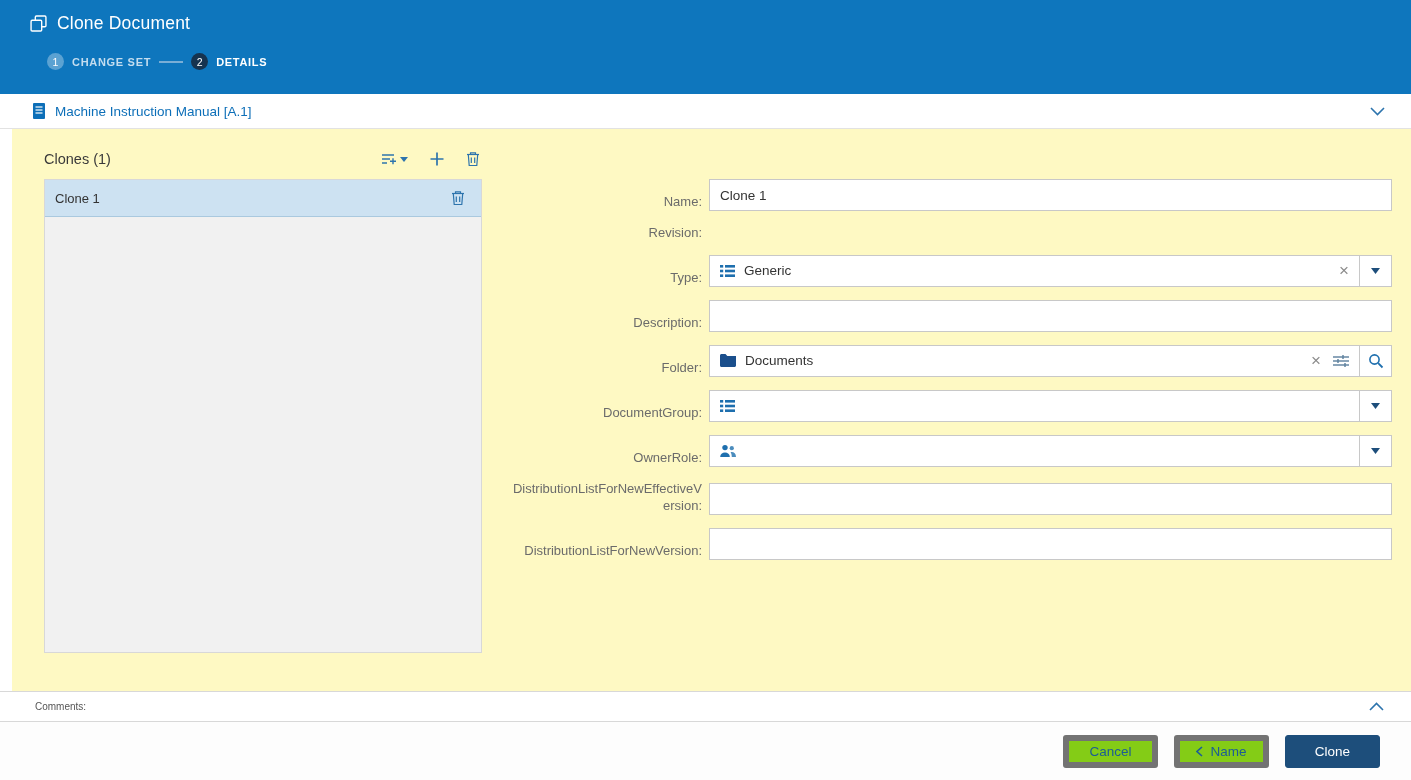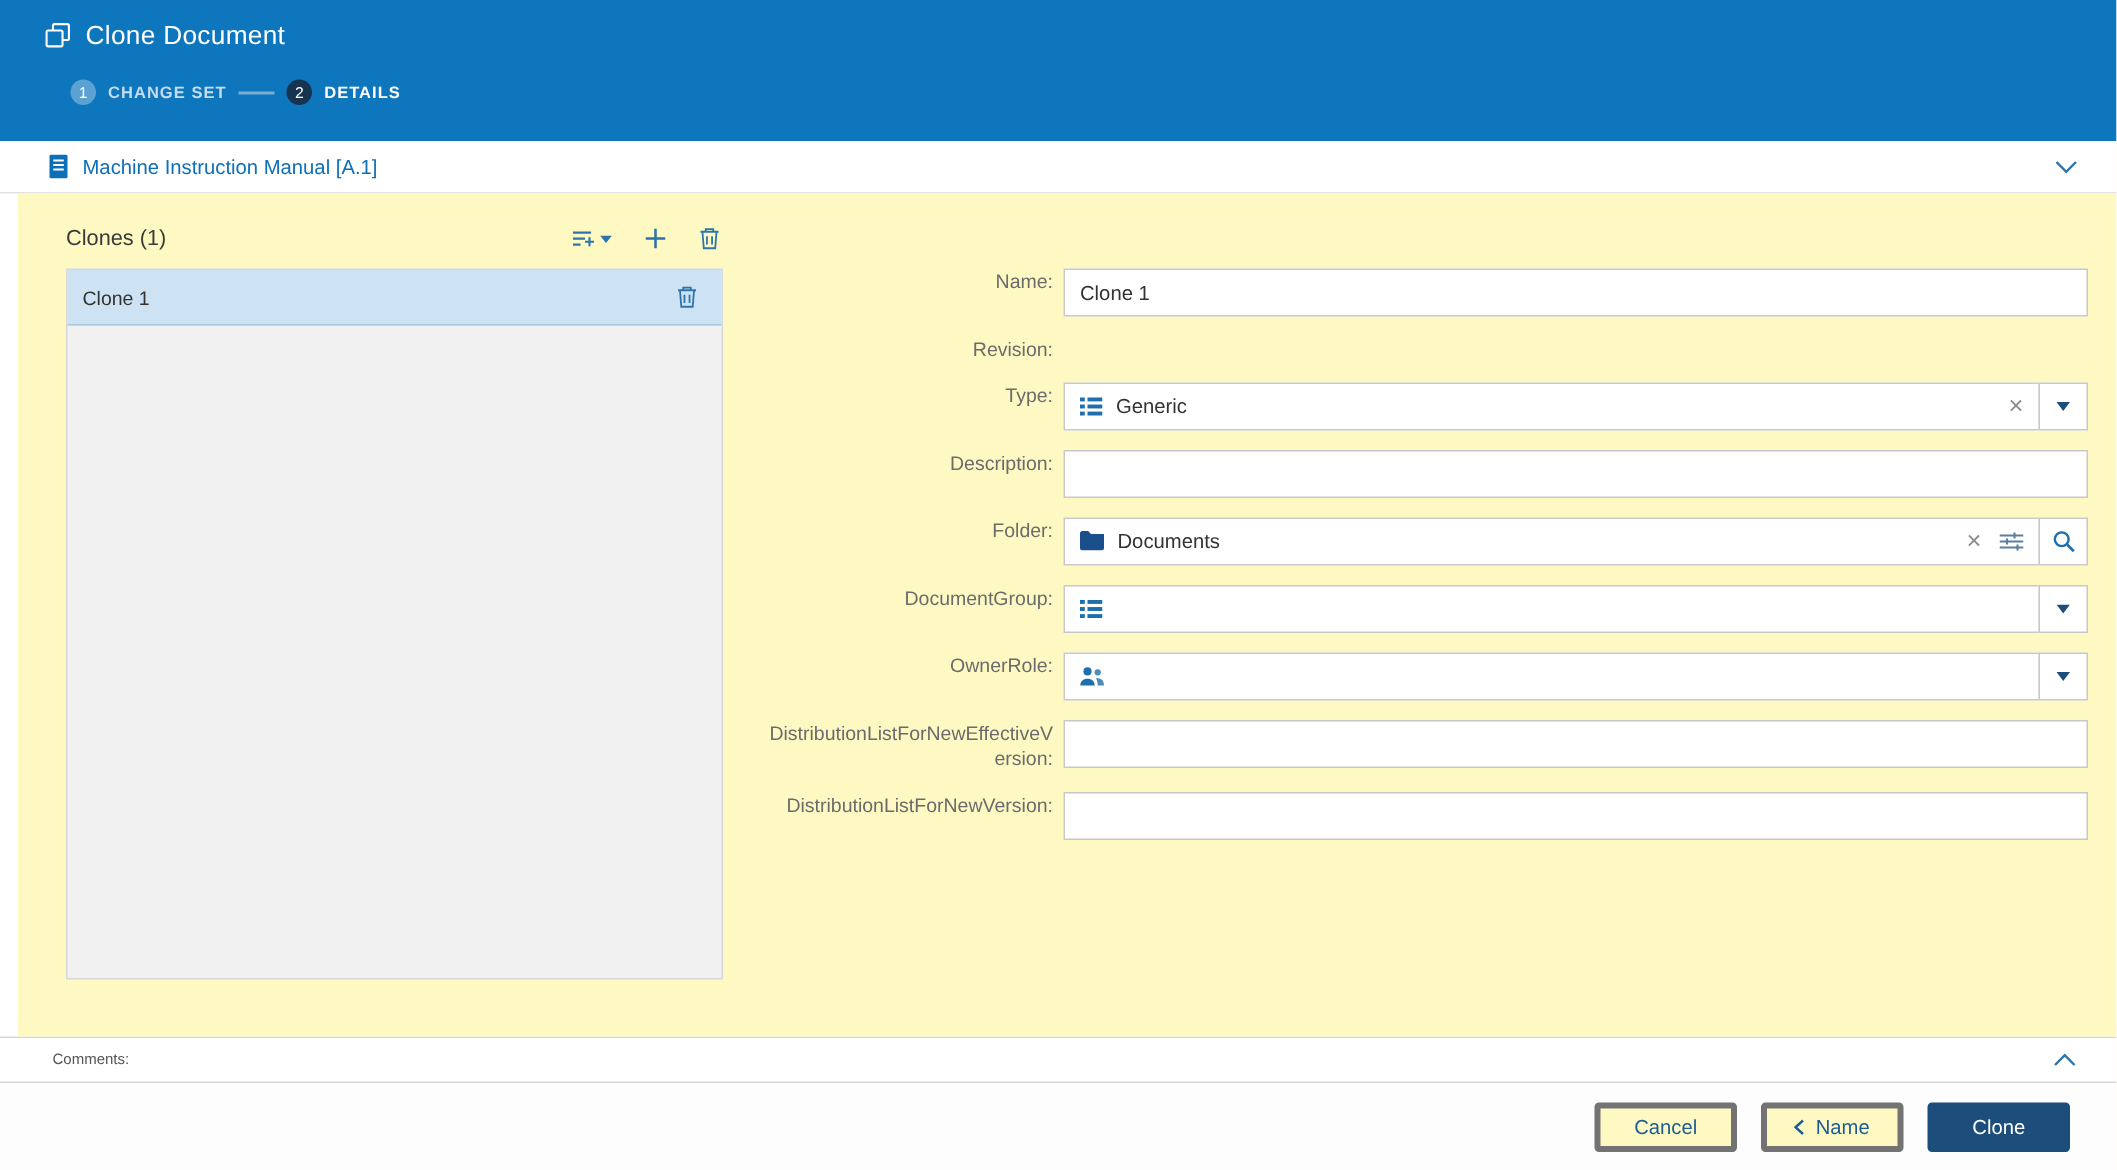--- a/index.html
+++ b/index.html
@@ -50,21 +50,21 @@
   }
   .clone-row {
     height: 37px; display: flex; align-items: center; padding: 0 14px 0 10px;
     font-size: 13px; color: #333; cursor: pointer;
   }
   .clone-row.selected { background: #cde2f2; border-bottom: 1px solid #aac9df; }
   .clone-row .row-trash { margin-left: auto; display: flex; cursor: pointer; padding: 2px; }
 
   
   .form { position: absolute; left: 500px; top: 50px; width: 880px; }
-  .field-row { display: flex; align-items: flex-start; margin-bottom: 13px; }
+  .field-row { display: flex; align-items: flex-end; margin-bottom: 13px; }
   .field-label {
     width: 190px; margin-right: 7px; text-align: right;
     font-size: 13px; color: #6b6b6b; line-height: 1.35;
     word-break: break-all;
     flex: none;
   }
   .field-control { flex: 1; display: flex; }
   .text-input {
     width: 100%; height: 32px; border: 1px solid #c8c8c8; background: #fff;
     padding: 0 10px; font-size: 13.5px; color: #333;
@@ -98,21 +98,21 @@
   
   .footer {
     height: 58px; display: flex; align-items: center; justify-content: flex-end;
     gap: 16px; padding-right: 31px; background: #fdfdfd;
   }
   .btn {
     height: 33px; min-width: 95px; border-radius: 3px; font-size: 13.5px;
     display: flex; align-items: center; justify-content: center; gap: 7px;
     cursor: pointer; font-family: "Liberation Sans", sans-serif; padding: 0 16px;
   }
-  .btn-secondary { background: #fef9c3; border: 4px solid #737373; color: #1c5c96; }
+  .btn-secondary { background: #84cc16; border: 6px solid #737373; color: #1c5c96; }
   .btn-primary { background: #1d4e7b; border: 1px solid #1d4e7b; color: #fff; }
 </style>
 </head>
 <body>
 
 <header class="topbar">
   <div class="title-row">
     <span class="icon">
       <svg width="17" height="17" viewBox="0 0 16 16" fill="none" stroke="#ffffff" stroke-width="1.3">
         <rect x="5" y="1" width="10" height="10" rx="1"></rect>

